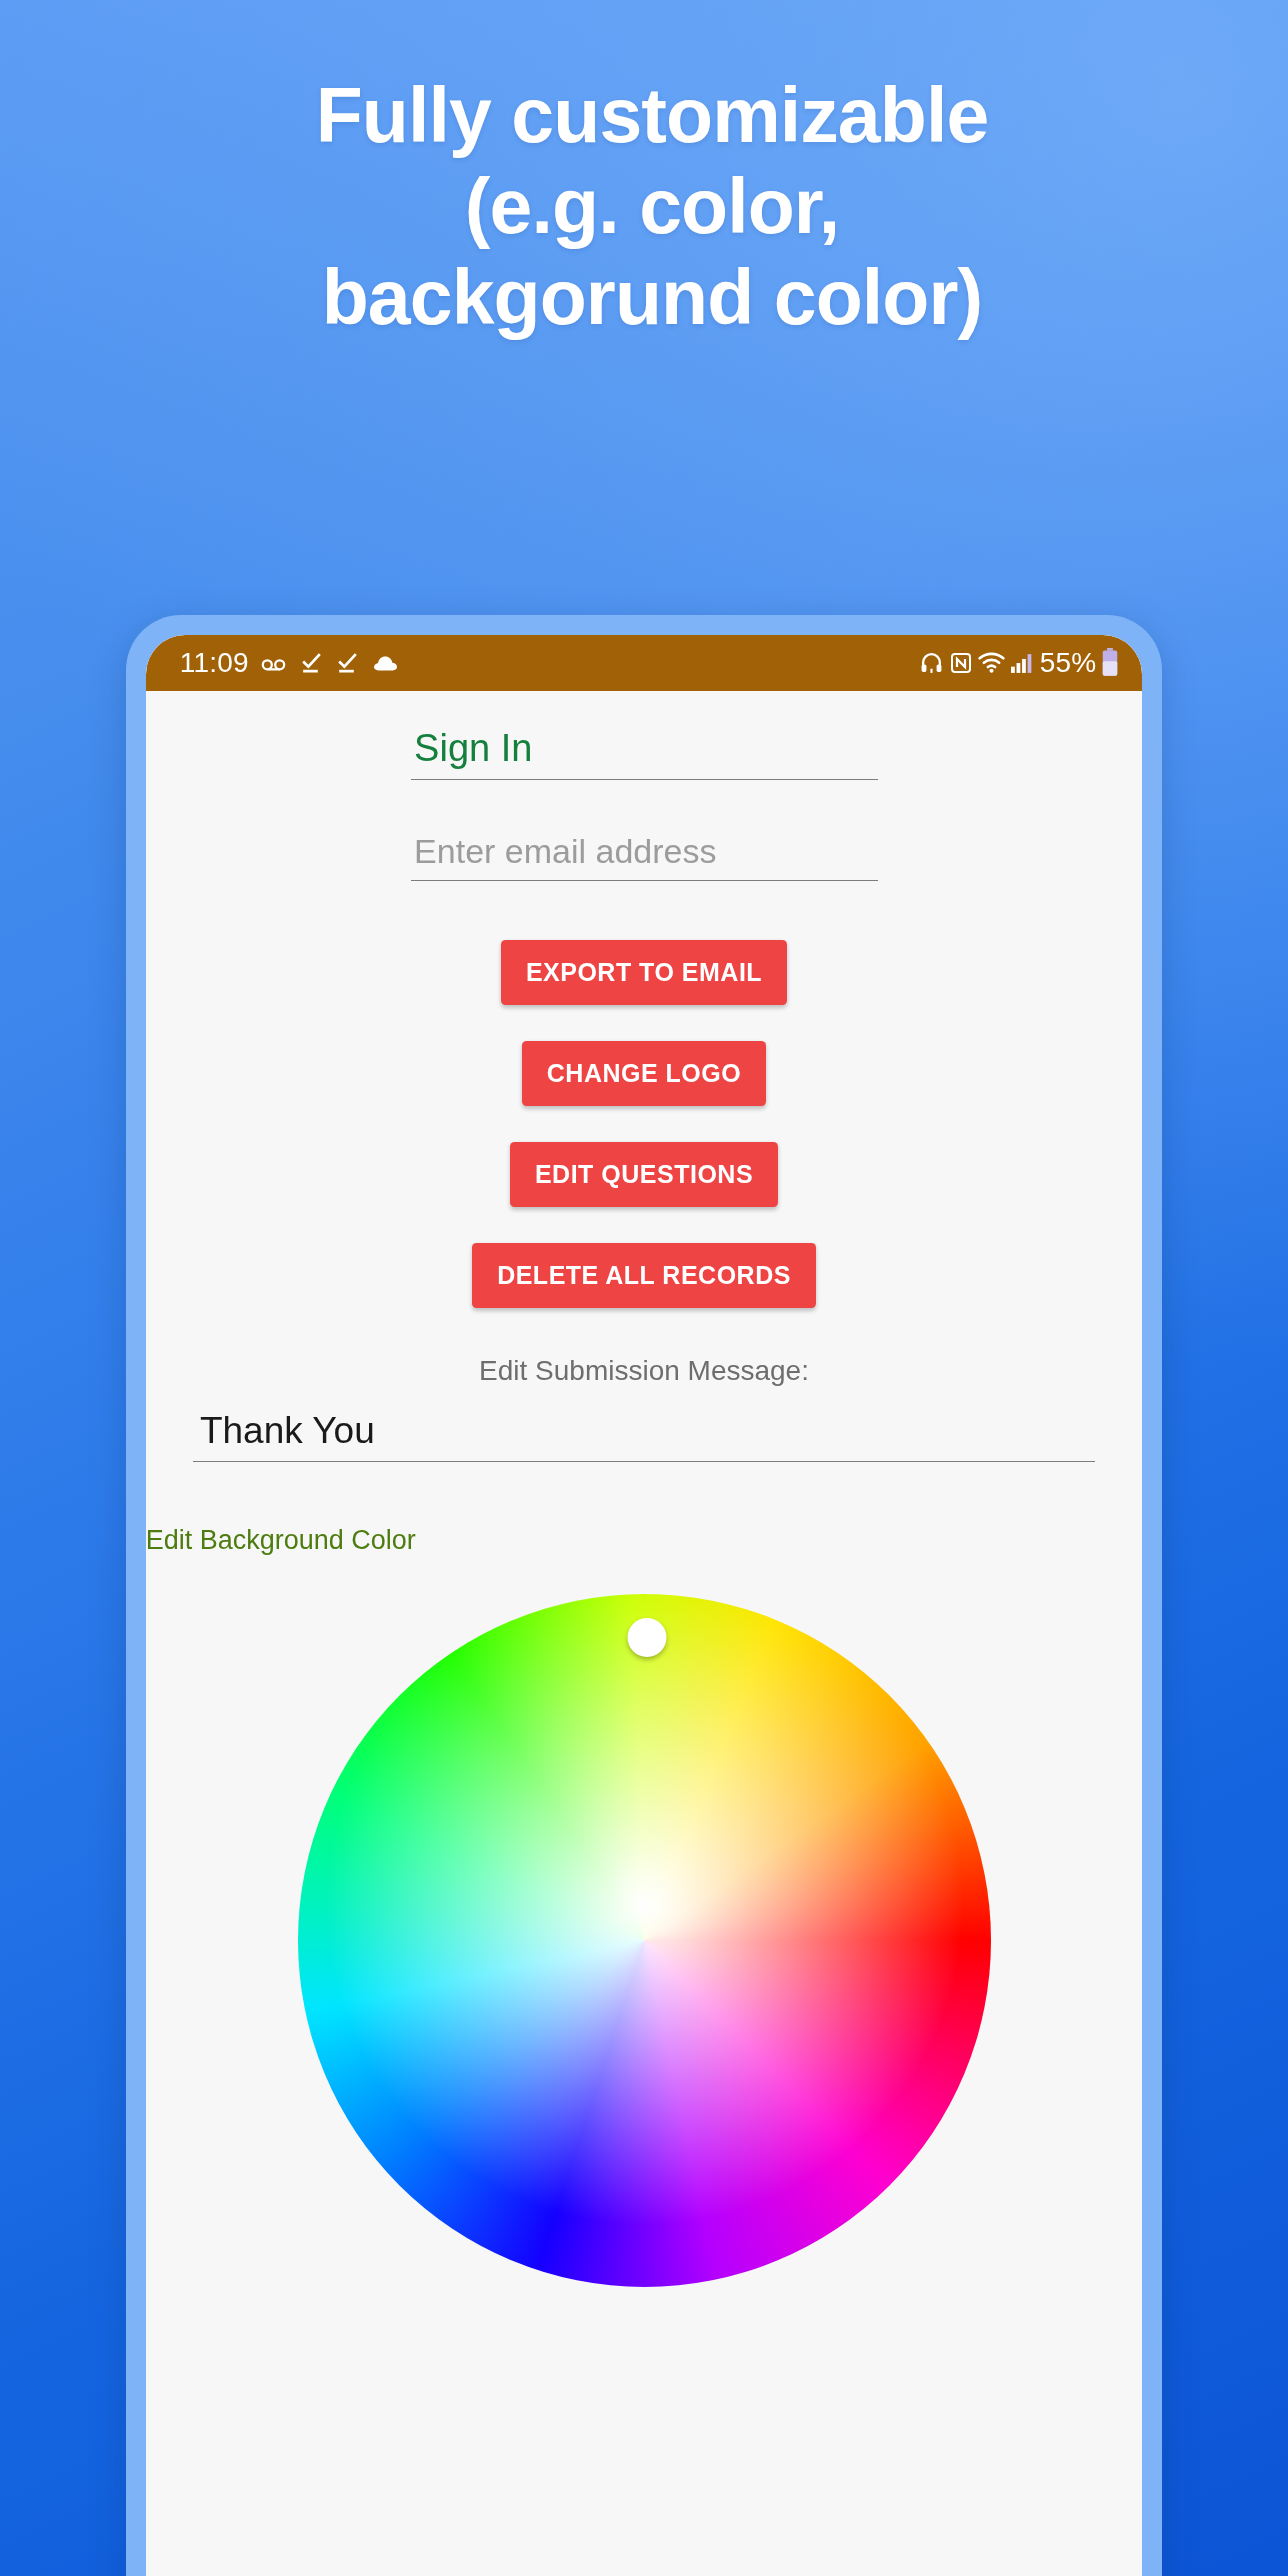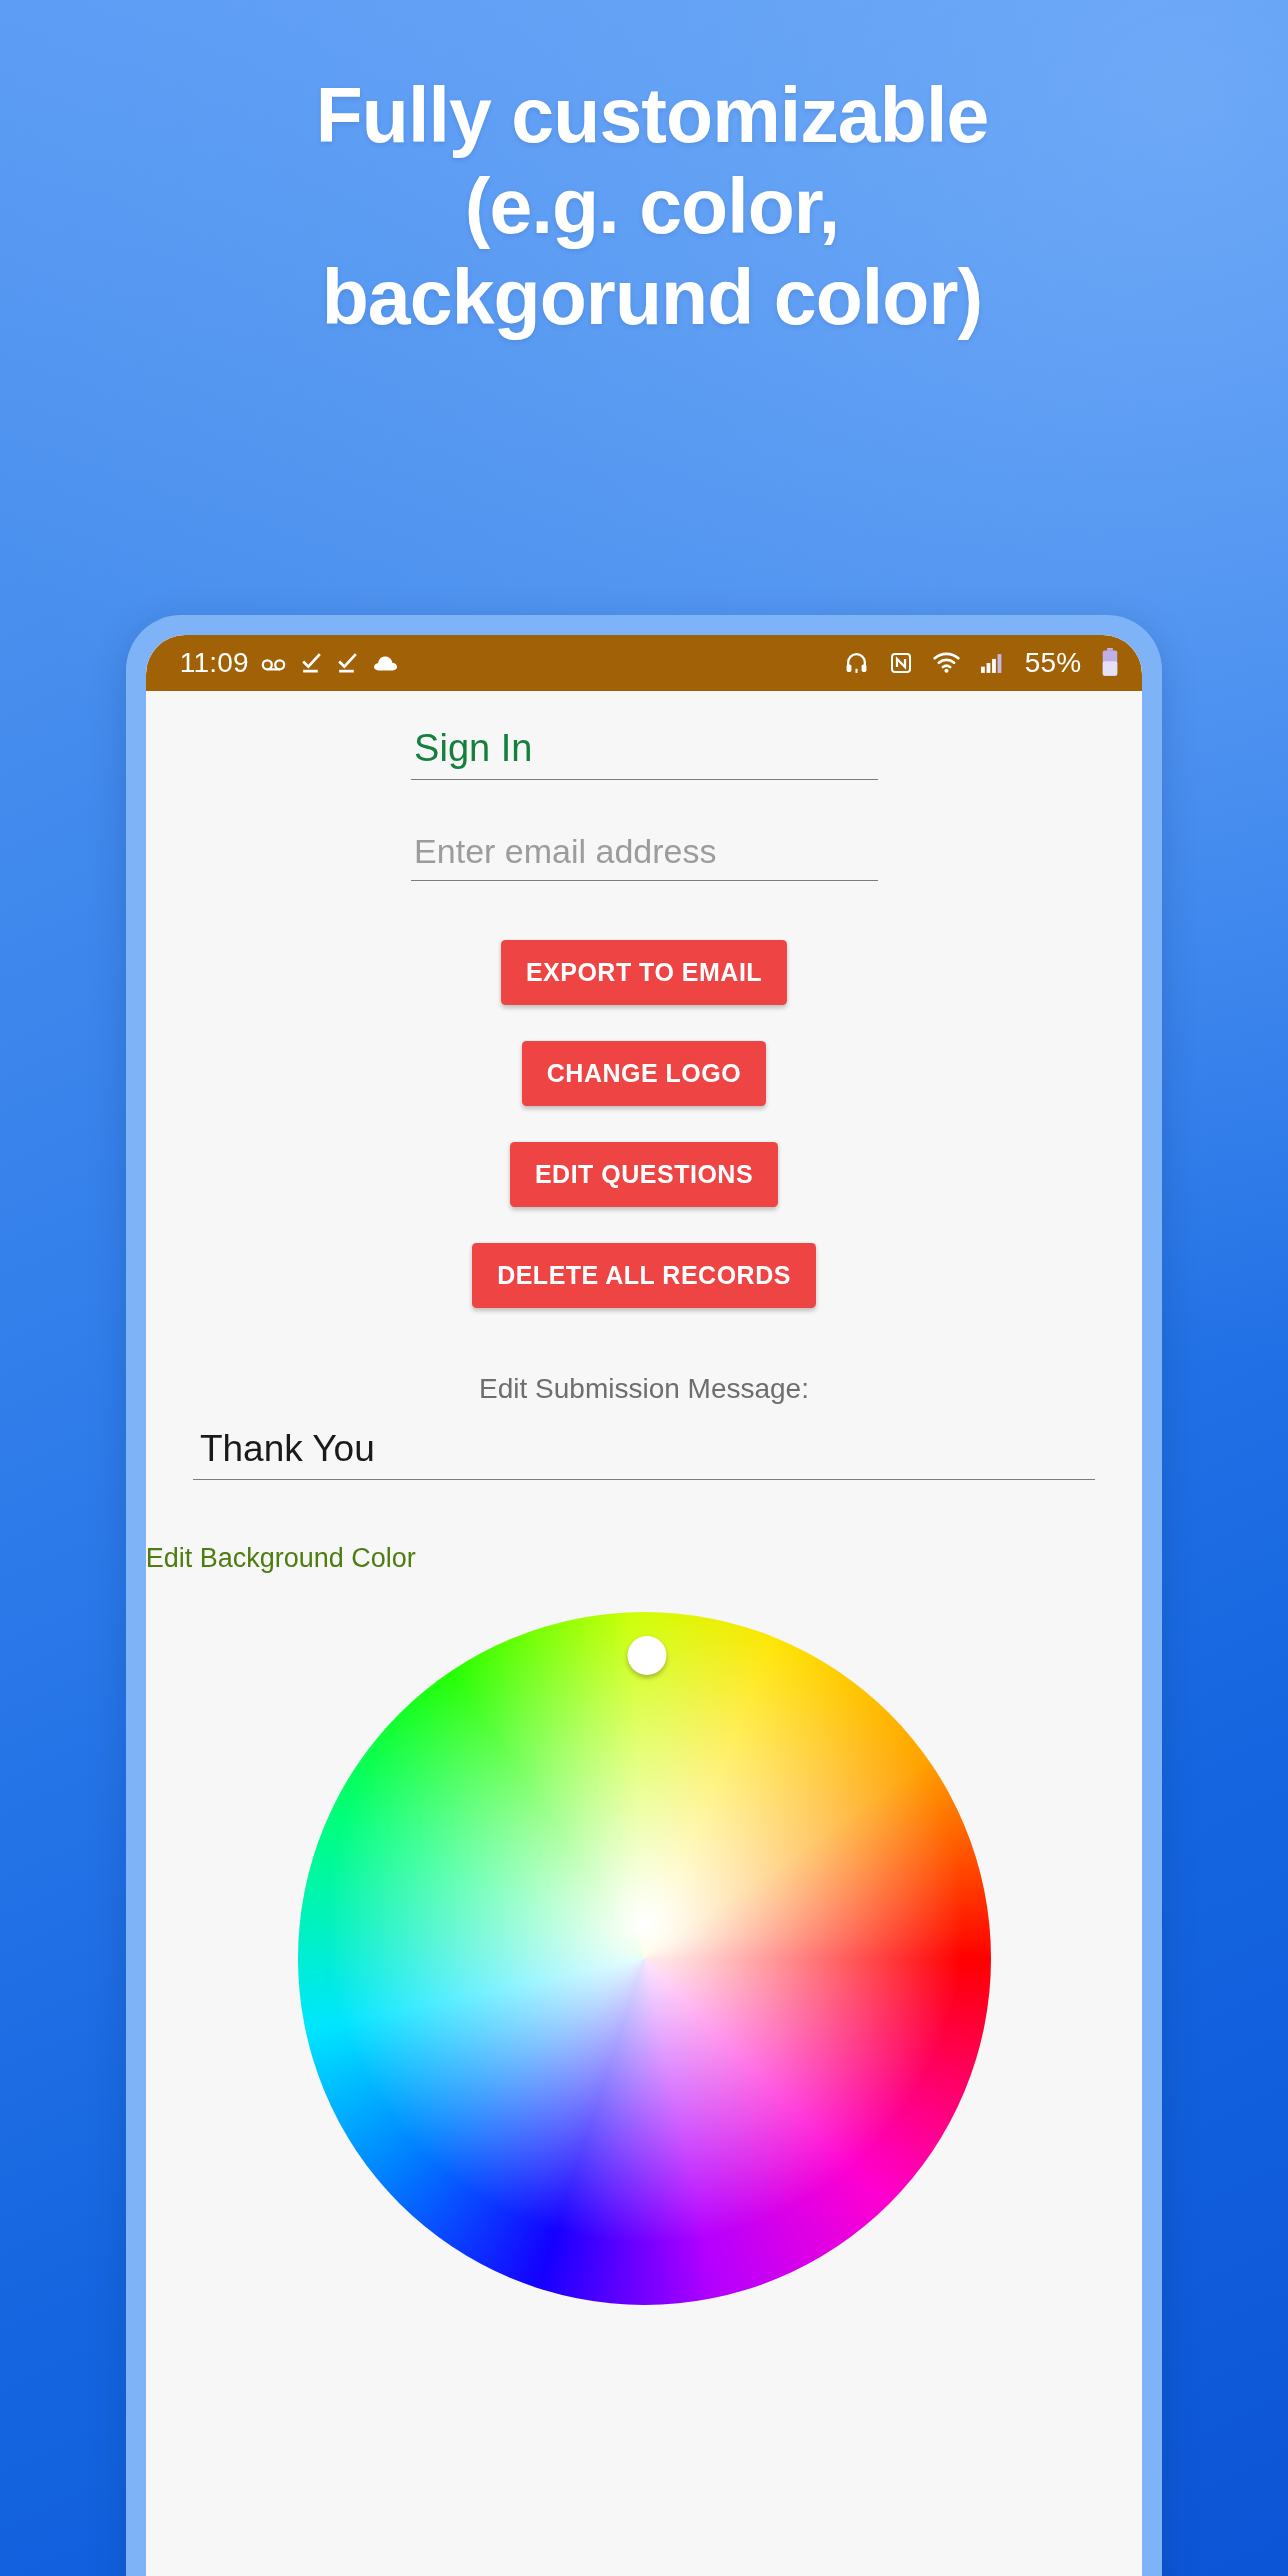--- a/index.html
+++ b/index.html
@@ -44,21 +44,21 @@
   }
 
   
   .statusbar{
     height:56px; background:#a16207; color:#fff;
     display:flex; align-items:center; justify-content:space-between;
     padding:0 23px 0 34px;
     border-radius:39px 39px 0 0;
   }
   .sb-left{ display:flex; align-items:center; gap:11.6px; }
-  .sb-right{ display:flex; align-items:center; gap:20px; }
+  .sb-right{ display:flex; align-items:center; gap:5px; }
   .sb-time{ font-size:28px; letter-spacing:0.2px; }
   .sb-pct{ font-size:28px; letter-spacing:0.2px; }
   .ico{ display:inline-flex; align-items:center; }
   .ico svg{ display:block; }
 
   
   .app{
     padding:0 0 0 0;
     position:relative; height:calc(100% - 56px);
     background:#F7F7F7;
@@ -81,21 +81,21 @@
     font-size:25px; font-weight:bold; letter-spacing:0.5px;
     padding:18px 25px;
     box-shadow:0 2.7px 4.5px rgba(0,0,0,.22);
     cursor:pointer; font-family:inherit;
   }
   .gap-a{ margin-top:59px; }
   .gap-b{ margin-top:36px; }
 
   .sublabel{
     text-align:center; font-size:28px; color:#6E6E6E;
-    margin-top:65px;
+    margin-top:47px;
   }
 
   .wide-field{
     margin:23px 47px 0 47px;
     border-bottom:1.8px solid #7C7C7C;
     padding:0 0 9px 7.2px;
   }
   .wide-field .val{ font-size:37px; color:#1A1A1A; }
 
   .bglabel{

